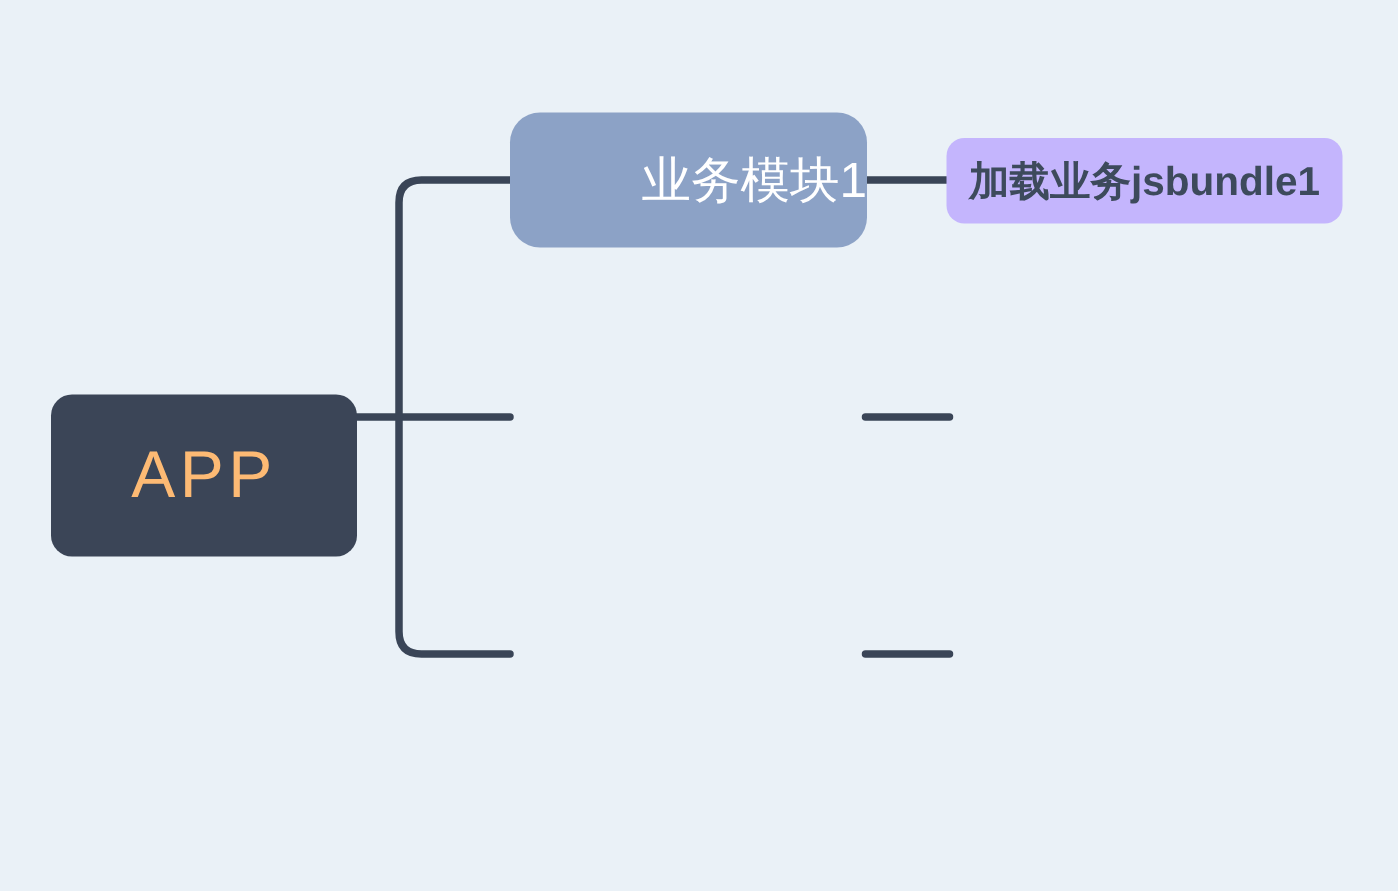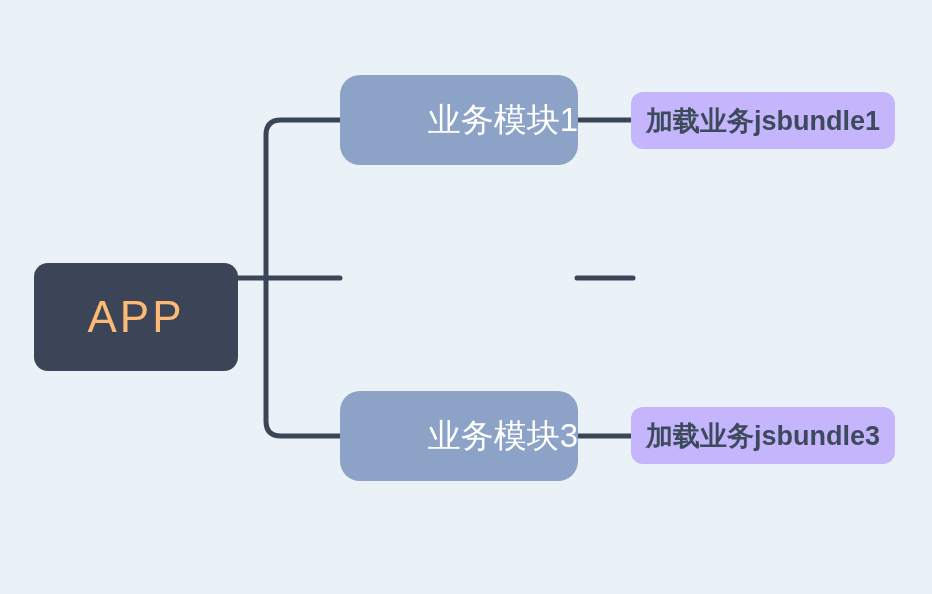--- a/index.html
+++ b/index.html
@@ -86,24 +86,18 @@
     <path d="M 577 436 L 633 436" fill="none" stroke="#3a4557" stroke-width="5" stroke-linecap="round"></path>
   </svg>
 
   <div class="node node-root">
     <span>APP</span>
   </div>
 
   <div class="node node-module row-0">
     <span>业务模块1</span>
   </div>
-  <div class="node node-module row-2">
-    <span>业务模块3</span>
-  </div>
 
   <div class="node node-action row-0">
     <span>加载业务jsbundle1</span>
-  </div>
-  <div class="node node-action row-2">
-    <span>加载业务jsbundle3</span>
   </div>
 
 </div>
 
 </body></html>

